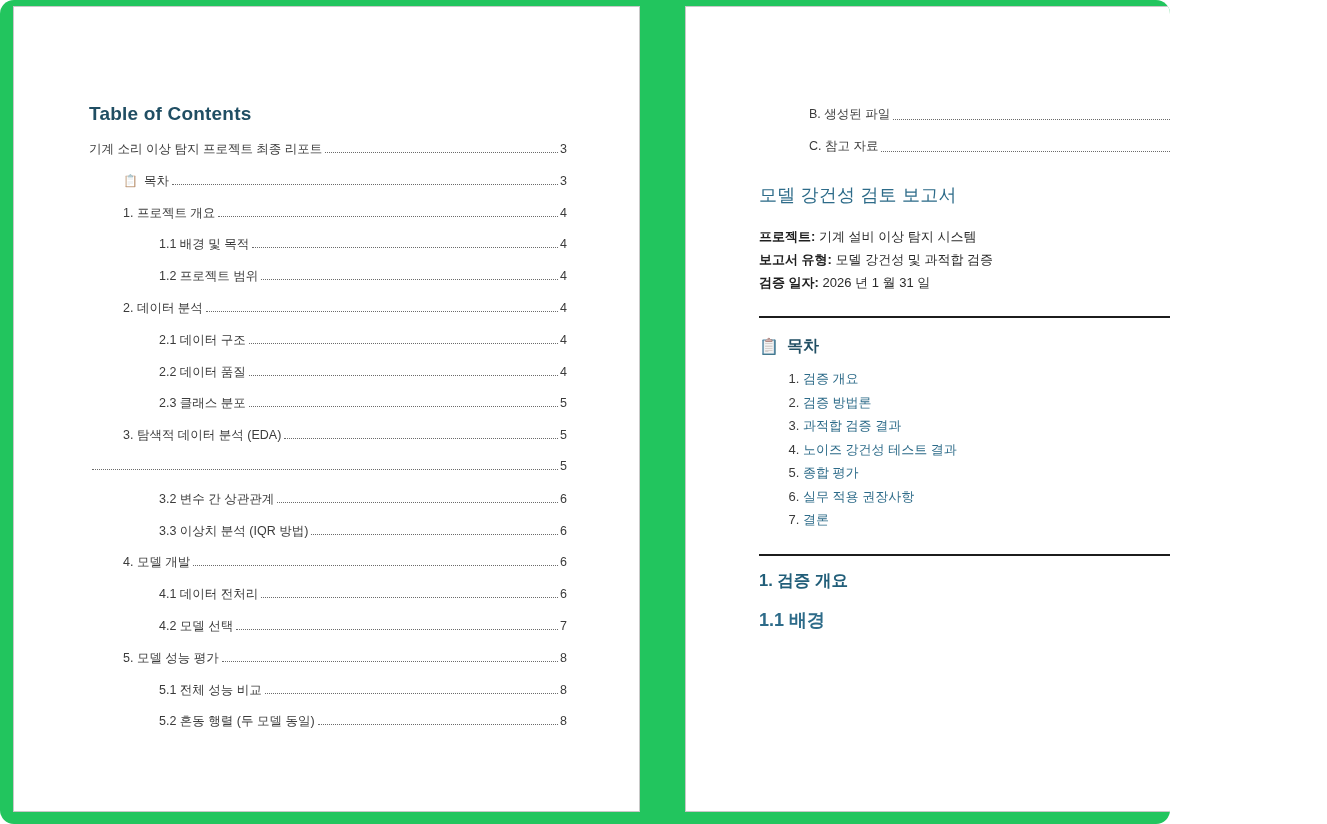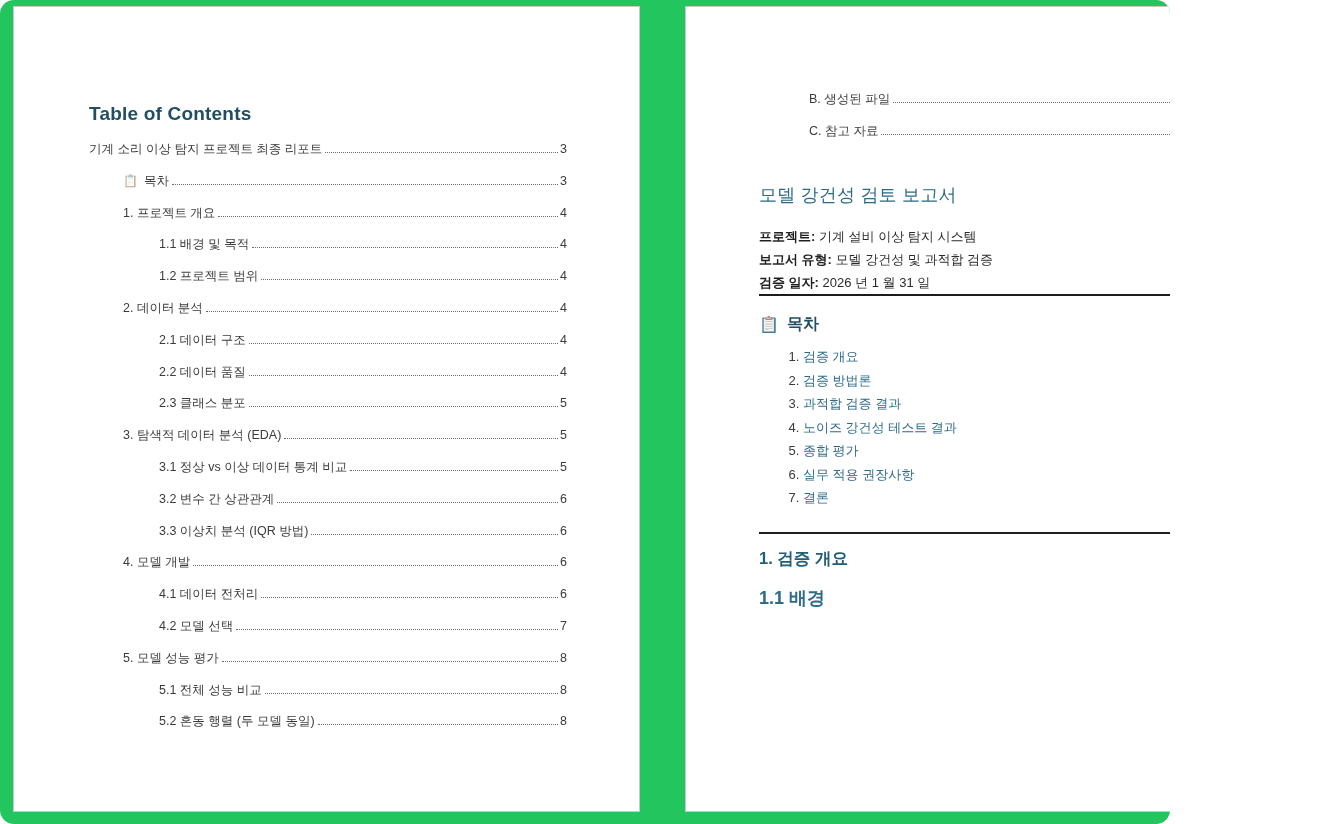--- a/index.html
+++ b/index.html
@@ -19,26 +19,26 @@
   .toc-label { white-space:nowrap; }
   .toc-leader { flex:1; border-bottom:1.6px dotted #6b6b6b; margin:0 2px 3px 3px; min-width:20px; }
   .toc-page { color:#3b3b3b; }
   .ind-0 { padding-left:0; }
   .ind-1 { padding-left:34px; }
   .ind-2 { padding-left:70px; }
   .toc-ico { font-size:12px; margin-right:6px; filter:grayscale(.25) opacity(.75); }
 
   
   .rtoc { margin-bottom:28px; }
-  .rtoc .toc-row { height:32px; }
+  .rtoc .toc-row { height:32px;align-items:flex-end; }
   .rtoc .toc-label { padding-left:50px; }
 
   .doc-title { color:#2d6b89; font-size:18px; font-weight:400; margin:14px 0 18px 0; letter-spacing:.2px; }
 
-  .meta-block { font-size:13px; color:#2b2b2b; line-height:23px; }
+  .meta-block { font-size:13px; color:#2b2b2b; line-height:23px; margin-bottom:22px; }
   .meta-line strong { font-weight:700; color:#1f1f1f; }
 
   .rule { border:none; border-top:2px solid #1c1c1c; margin:0 0 18px 0; }
   .rule-2 { border:none; border-top:2px solid #1c1c1c; margin:22px 0 14px 0; }
 
   .toc2-heading { display:flex; align-items:center; gap:8px; color:#204e63; font-size:16px; font-weight:700; margin-bottom:10px; }
   .toc2-heading .ico { font-size:16px; filter:hue-rotate(170deg) saturate(.7) brightness(.95); }
 
   ol.mini-toc { margin-left:30px; padding-left:14px; }
   ol.mini-toc li { font-size:13px; line-height:23.5px; color:#3b3b3b; }
@@ -102,21 +102,20 @@
             <span class="toc-label ind-2">2.3 클래스 분포</span>
             <span class="toc-leader"></span>
             <span class="toc-page">5</span>
           </div>
           <div class="toc-row">
             <span class="toc-label ind-1">3. 탐색적 데이터 분석 (EDA)</span>
             <span class="toc-leader"></span>
             <span class="toc-page">5</span>
           </div>
           <div class="toc-row">
-            <span class="toc-label ind-2">3.1 정상 vs 이상 데이터 통계 비교</span>
             <span class="toc-leader"></span>
             <span class="toc-page">5</span>
           </div>
           <div class="toc-row">
             <span class="toc-label ind-2">3.2 변수 간 상관관계</span>
             <span class="toc-leader"></span>
             <span class="toc-page">6</span>
           </div>
           <div class="toc-row">
             <span class="toc-label ind-2">3.3 이상치 분석 (IQR 방법)</span>

